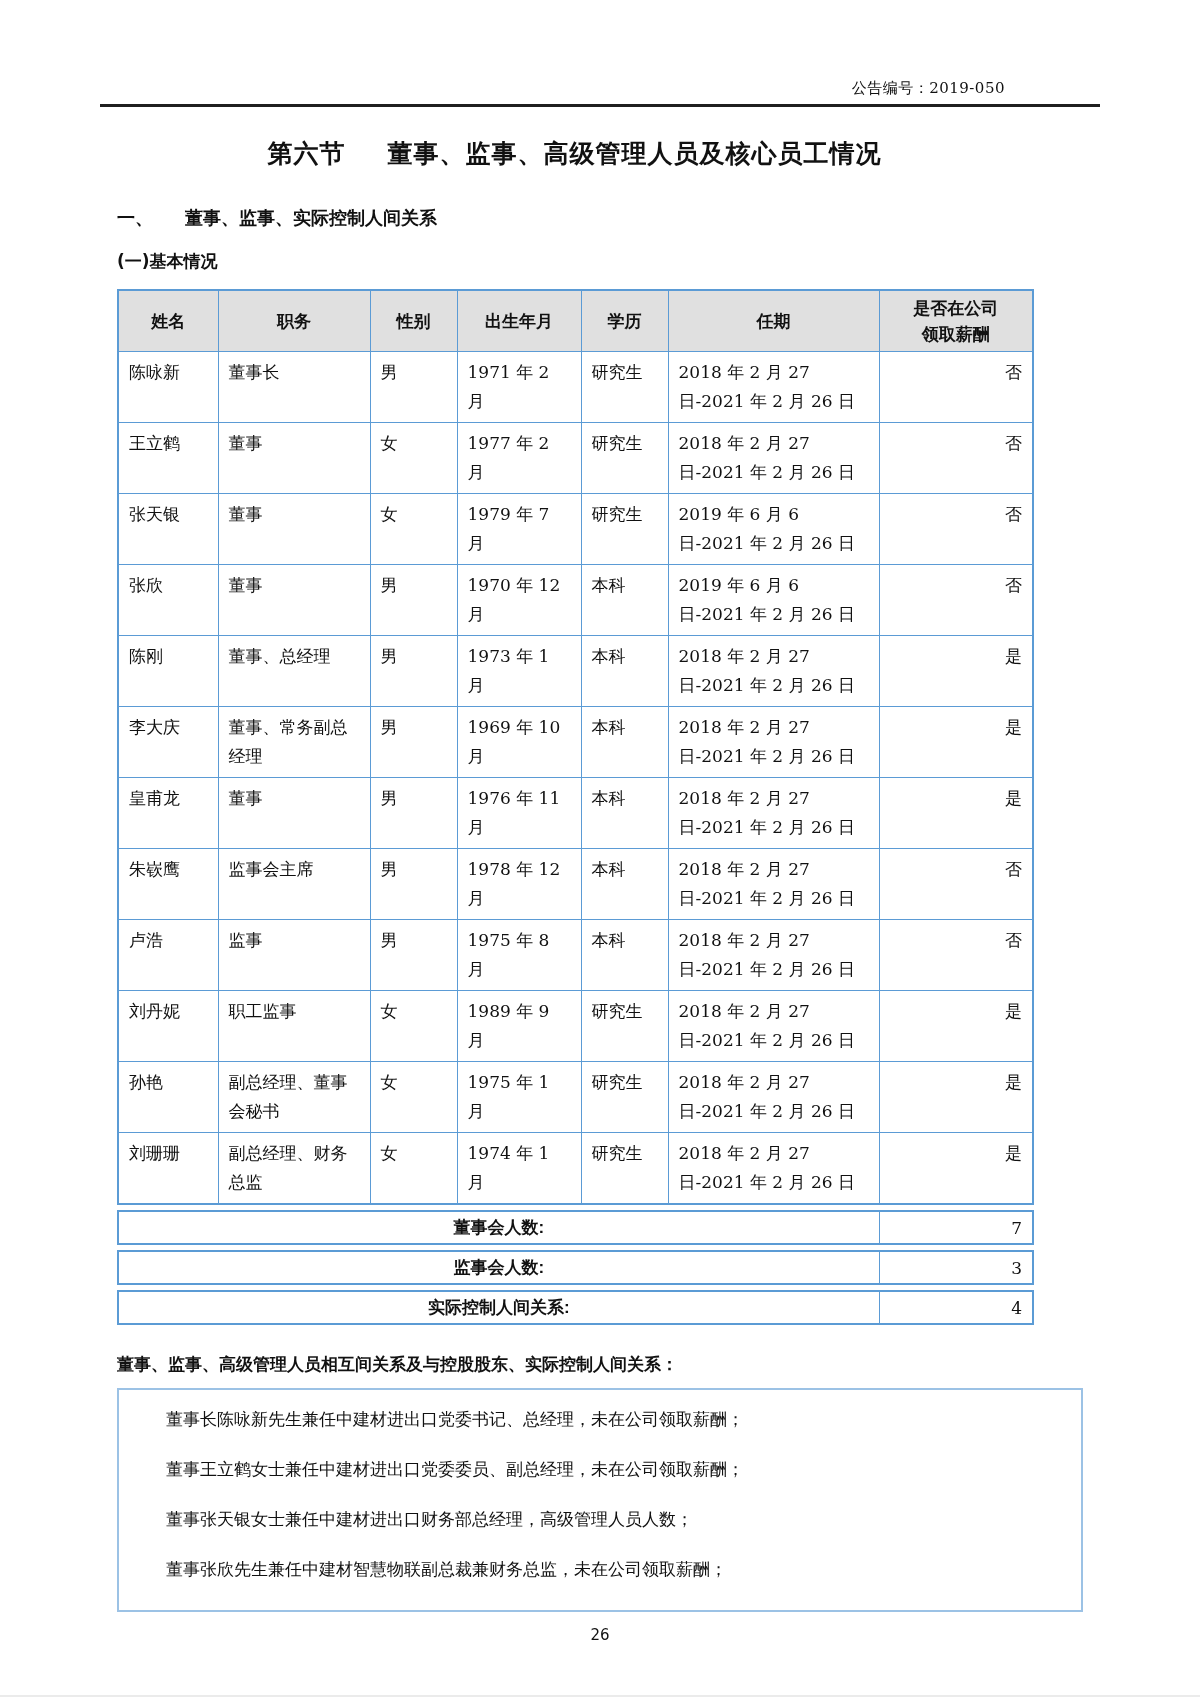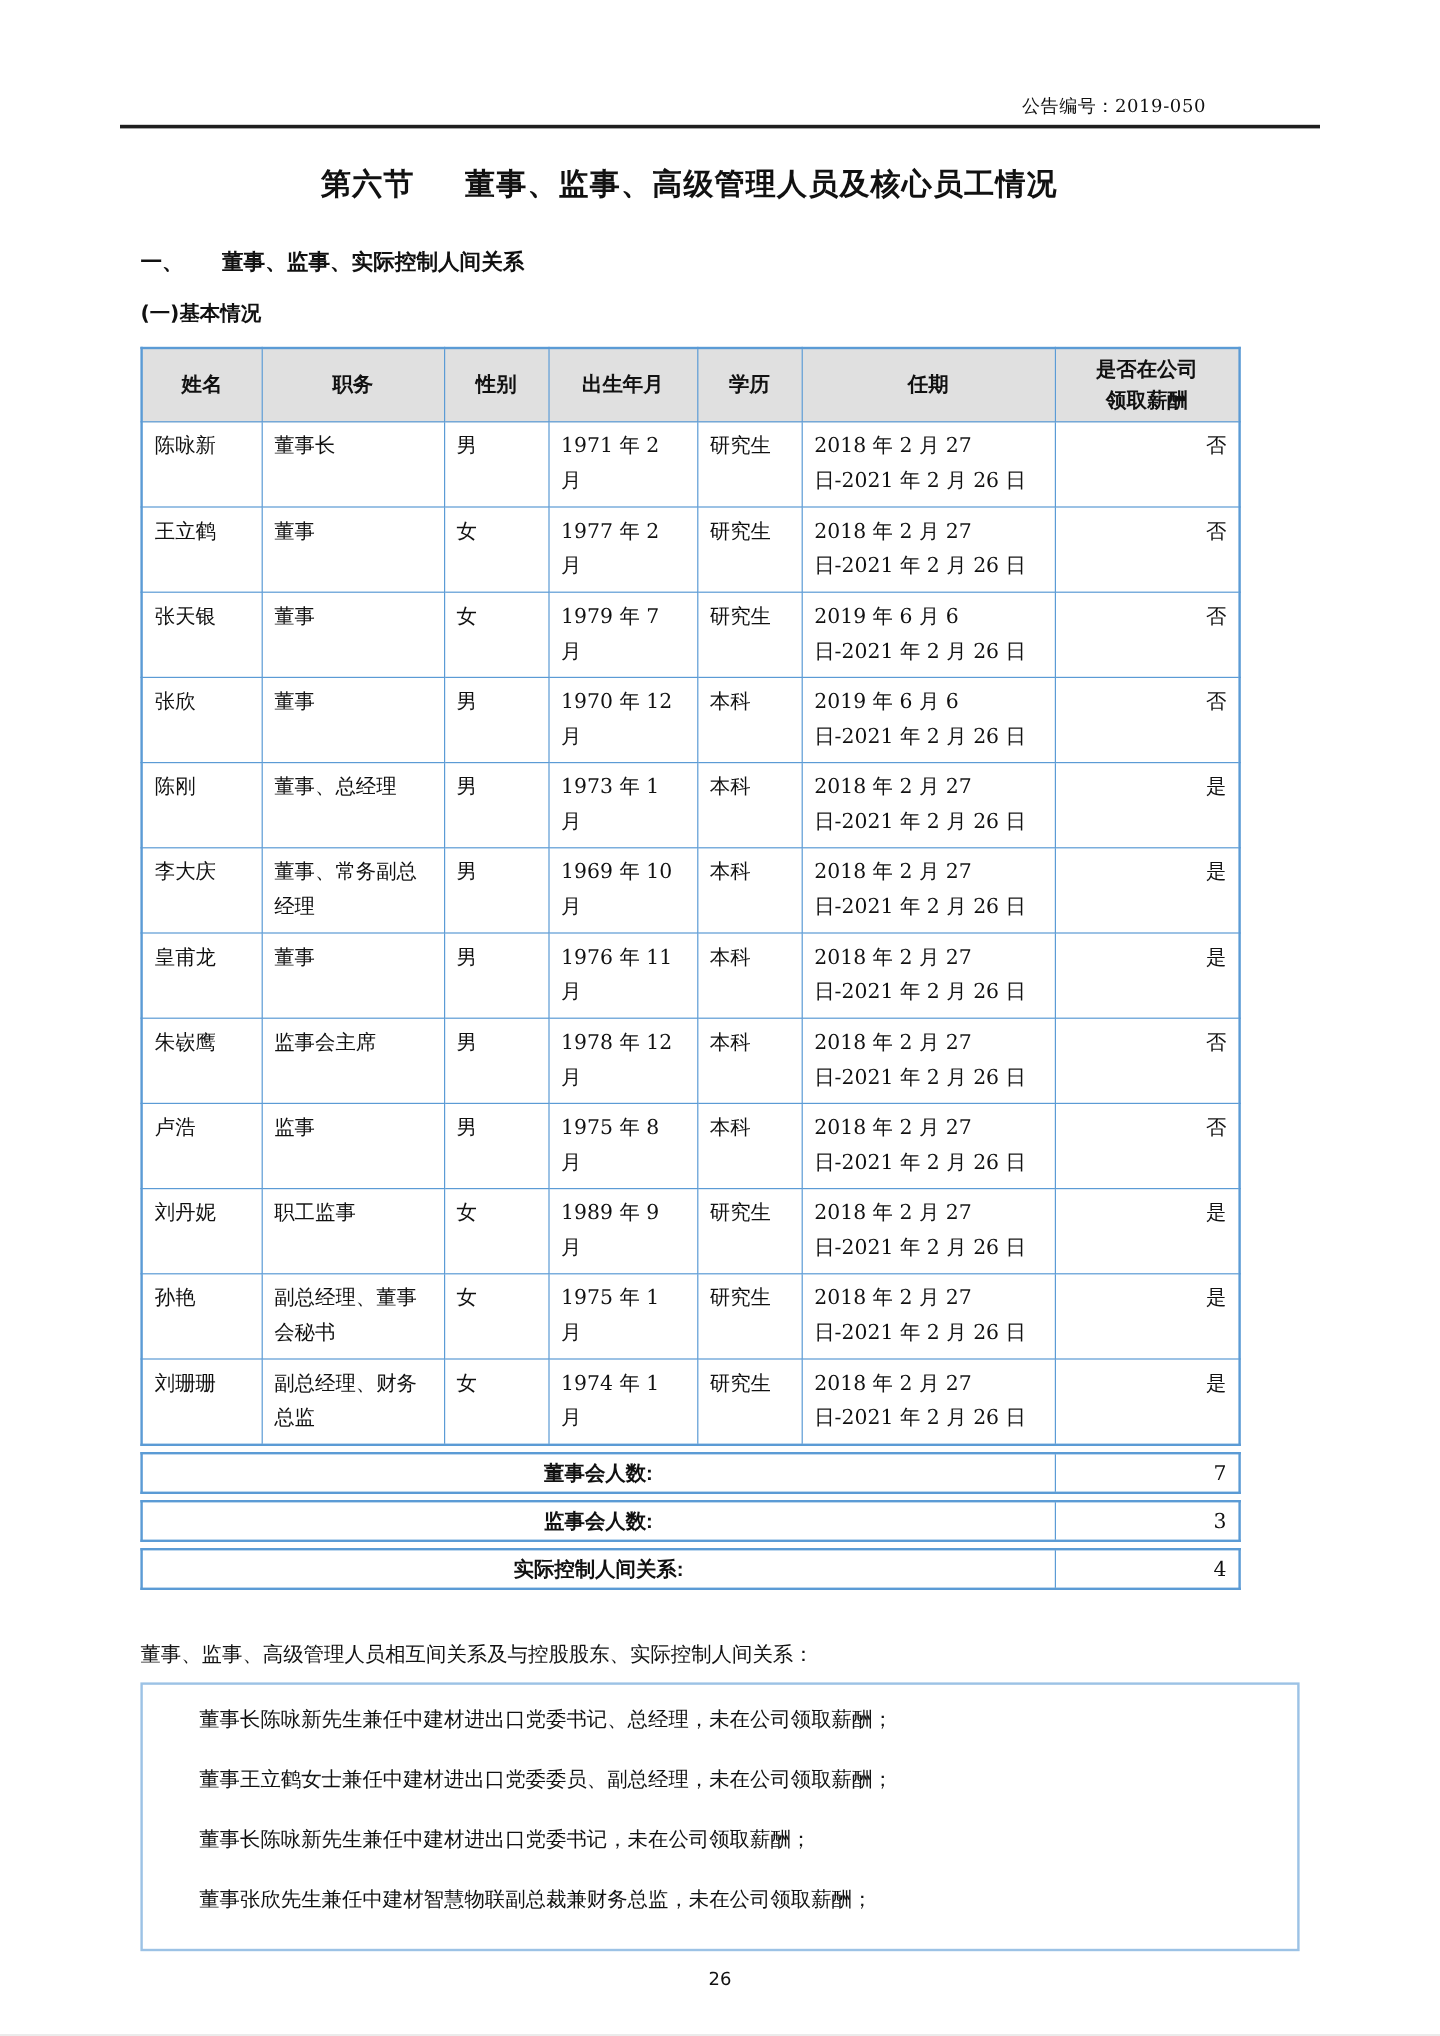--- a/index.html
+++ b/index.html
@@ -114,23 +114,23 @@
     font-weight:bold;
     font-size:17px;
   }
   table.summary td.sum-value { text-align:right; font-size:17px; }
   col.c-sum-label { width:761px; }
   col.c-sum-value { width:154px; }
 
   
   .relation-wrap { margin-left:117px; width:966px; }
   .relation-heading {
-    margin-top:42px;
-    font-size:17px;
-    font-weight:normal;
+    margin-top:28px;
+    font-size:17px;
+    font-weight:bold;
     font-family:"DejaVu Sans","Liberation Sans",sans-serif;
   }
   .relation-box {
     margin-top:12px;
     border:2px solid #9cc2e5;
     padding:14px 13px 6px 13px;
     box-sizing:border-box;
   }
   .relation-box p {
     margin:0 0 20px 0;
@@ -345,21 +345,21 @@
       </tr>
     </tbody>
       </table>
   </div>
 
   <div class="relation-wrap">
     <div class="relation-heading">董事、监事、高级管理人员相互间关系及与控股股东、实际控制人间关系：</div>
     <div class="relation-box">
       <p class="item">董事长陈咏新先生兼任中建材进出口党委书记、总经理，未在公司领取薪酬；</p>
       <p class="item">董事王立鹤女士兼任中建材进出口党委委员、副总经理，未在公司领取薪酬；</p>
-      <p class="item">董事长陈咏新先生兼任中建材进出口党委书记，未在公司领取薪酬；</p>
+      <p class="item">董事张天银女士兼任中建材进出口财务部总经理，高级管理人员人数；</p>
       <p class="item">董事张欣先生兼任中建材智慧物联副总裁兼财务总监，未在公司领取薪酬；</p>
     </div>
   </div>
 
   <div class="page-number">26</div>
 
   <div class="bottom-edge"></div>
 </div>
 
 </body></html>

